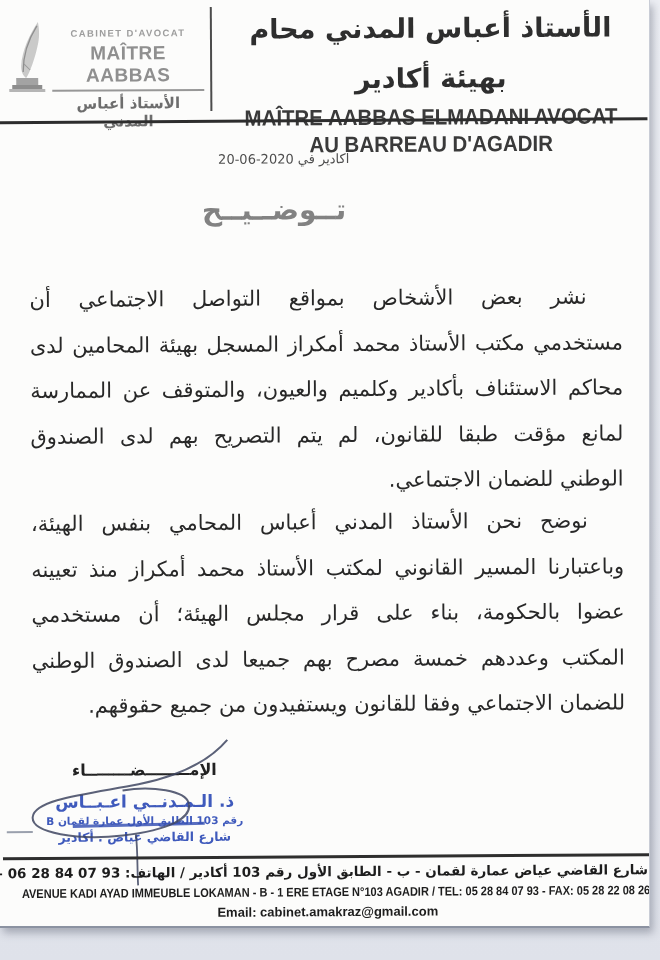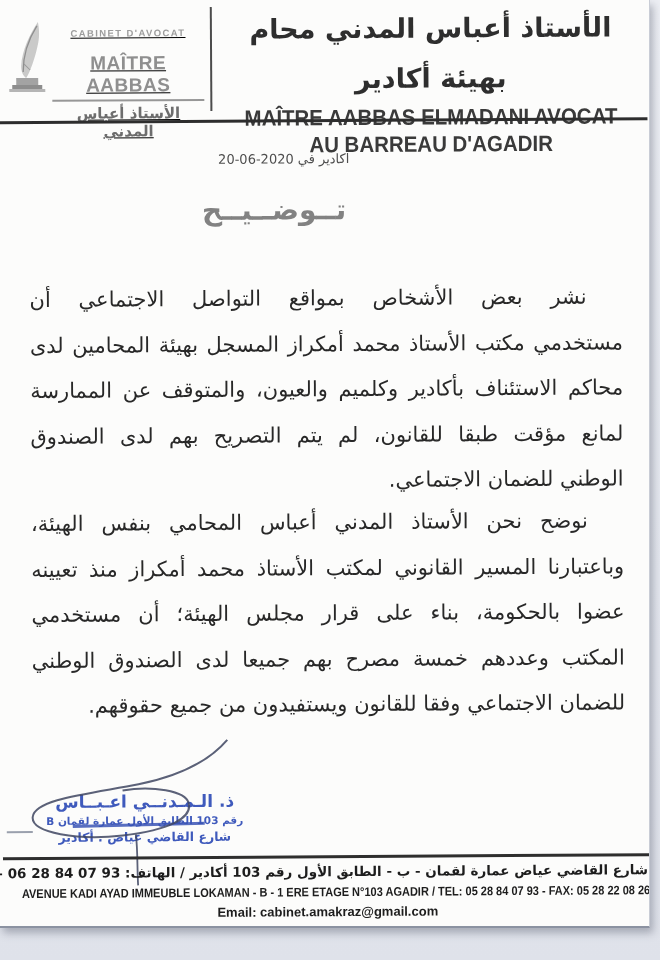--- a/index.html
+++ b/index.html
@@ -13,23 +13,23 @@
     background:#fcfcfb;overflow:hidden;
     border-bottom:2px solid #8b92a1;border-right:1px solid #c9cdd6;
     box-shadow:3px 5px 8px rgba(70,76,95,.38);
   }
   .tilt{position:absolute;inset:0;transform:rotate(-0.35deg);transform-origin:55% 40%;}
 
   
   .header{position:absolute;top:4px;left:10px;right:4px;height:112px;display:flex;align-items:stretch;}
   .logo-block{width:196px;display:flex;align-items:flex-start;padding-top:8px;}
   .quill{width:44px;height:84px;margin-top:6px;flex:none;}
-  .logo-text{flex:1;text-align:center;text-decoration:underline;}
+  .logo-text{flex:1;text-align:center;}
   .logo-sub{font-family:"Liberation Sans","DejaVu Sans",sans-serif;font-size:9.5px;font-weight:bold;color:#9d9d9d;letter-spacing:1.4px;margin-top:14px;}
-  .logo-main{font-family:"Liberation Sans","DejaVu Sans",sans-serif;font-size:19px;font-weight:bold;color:#8f8f8f;letter-spacing:.5px;margin-top:14px;}
+  .logo-main{font-family:"Liberation Sans","DejaVu Sans",sans-serif;font-size:19px;font-weight:bold;color:#8f8f8f;letter-spacing:.5px;margin-top:4px;}
   .logo-rule{height:2px;background:#979797;margin:3px 0 3px 0;}
   .logo-ar{font-size:15px;font-weight:bold;color:#6d6d6d;direction:rtl;}
   .v-divider{width:2px;background:#4c4c4c;height:104px;margin:2px 6px 0 6px;flex:none;}
   .main-title{flex:1;text-align:center;}
   .mt-ar{font-size:27px;font-weight:bold;color:#2e2e2e;direction:rtl;line-height:50px;letter-spacing:1px;}
   .mt-lat{font-family:"Liberation Sans","DejaVu Sans",sans-serif;font-size:22px;font-weight:bold;color:#3a3a3a;line-height:27px;transform:scaleX(.93);transform-origin:center;}
   .header-rule{position:absolute;top:119px;left:0;right:0;height:3px;background:#2d2d2d;}
 
   
   .date-line{position:absolute;top:151px;left:185px;width:200px;text-align:center;direction:rtl;font-size:13px;color:#4e4e4e;}
@@ -104,20 +104,21 @@
     </div>
 
     <div class="para p2">
       <div class="line first">نوضح نحن الأستاذ المدني أعباس المحامي بنفس الهيئة،</div>
       <div class="line">وباعتبارنا المسير القانوني لمكتب الأستاذ محمد أمكراز منذ تعيينه</div>
       <div class="line">عضوا بالحكومة، بناء على قرار مجلس الهيئة؛ أن مستخدمي</div>
       <div class="line">المكتب وعددهم خمسة مصرح بهم جميعا لدى الصندوق الوطني</div>
       <div class="line last">للضمان الاجتماعي  وفقا للقانون ويستفيدون من جميع حقوقهم.</div>
     </div>
 
+    <div class="sig-label">الإمــــــــضــــــــاء</div>
     <div class="stamp">
       <div class="stamp-l1">ذ. الـمـدنــي اعـبــاس</div>
       <div class="stamp-l2">رقم 103 الطابق الأول عمارة لقمان B</div>
       <div class="stamp-l3">شارع القاضي عياض . أكادير</div>
       <div class="stamp-strike"></div>
       <div class="stamp-dash"></div>
     </div>
     <svg class="flourish" viewBox="0 0 232 152">
       <path d="M 207 6 C 188 28 158 42 118 50 C 70 59 14 64 12 82 C 10 98 58 106 102 101 C 148 96 172 84 168 69 C 165 57 132 51 102 56" fill="none" stroke="#3e4560" stroke-width="2" opacity="0.85"></path>
       <path d="M 115 100 C 117 116 116 134 117 151" fill="none" stroke="#3e4560" stroke-width="1.8" opacity="0.85"></path>

